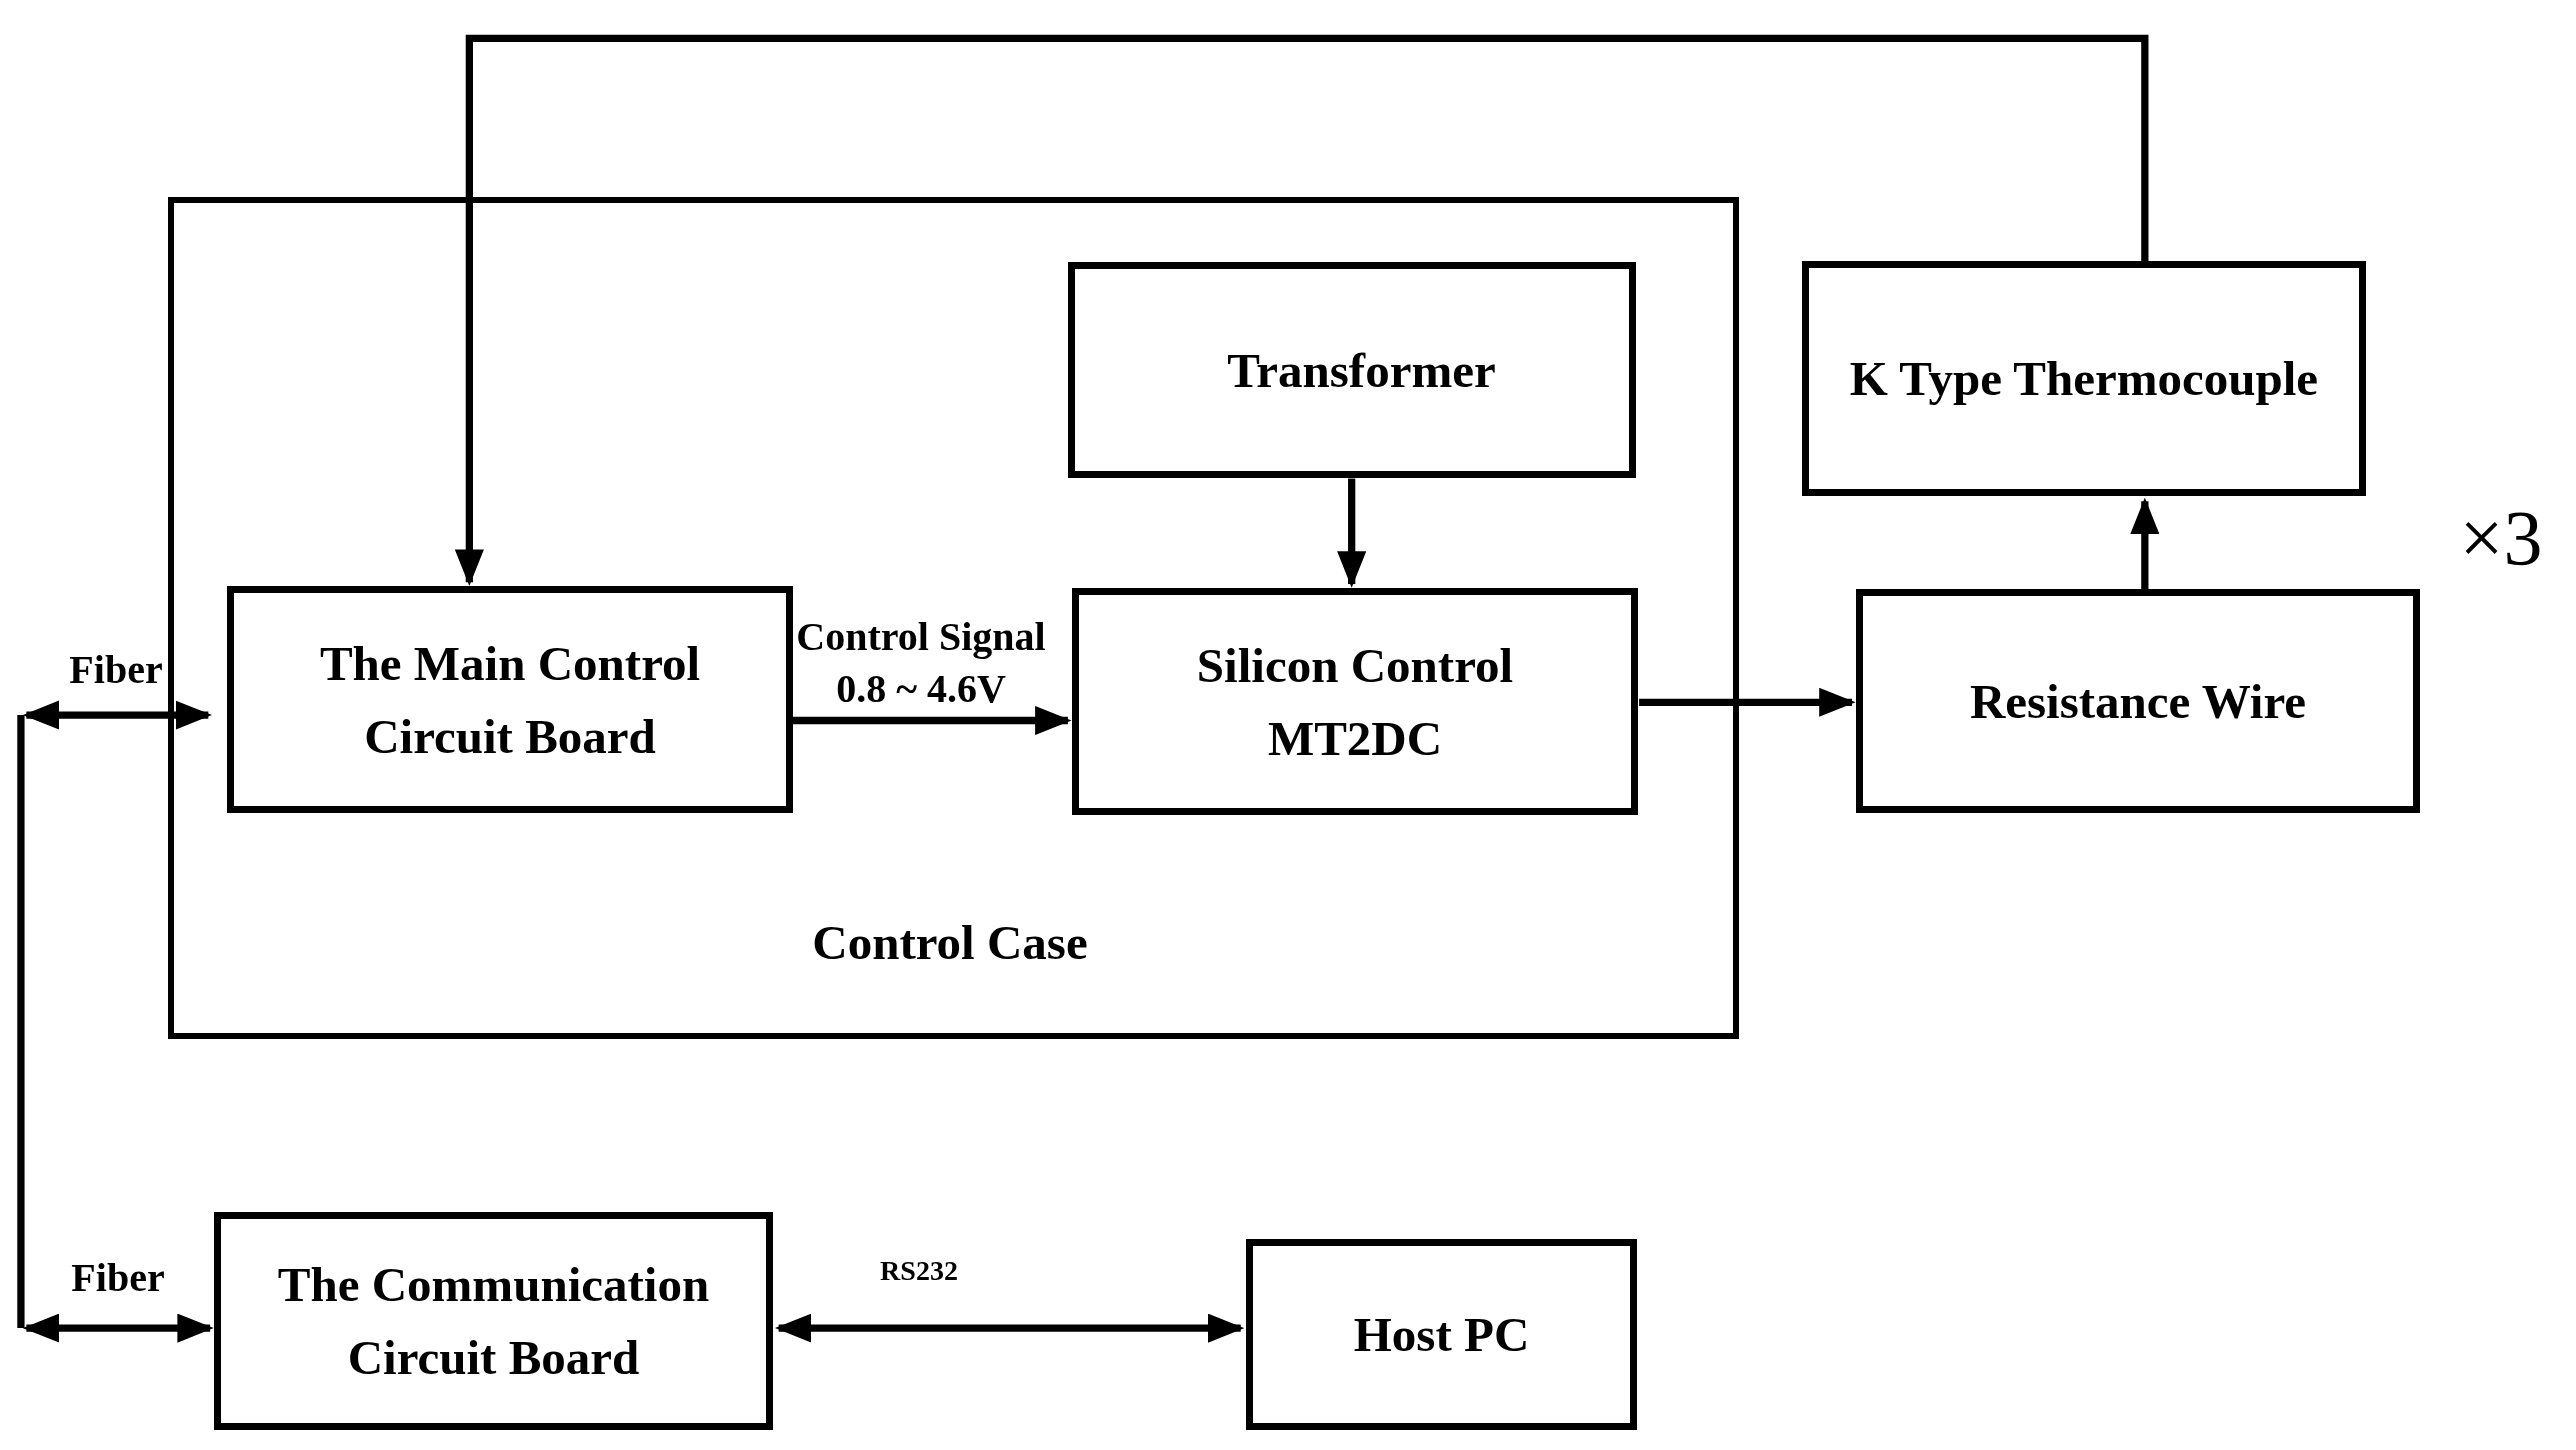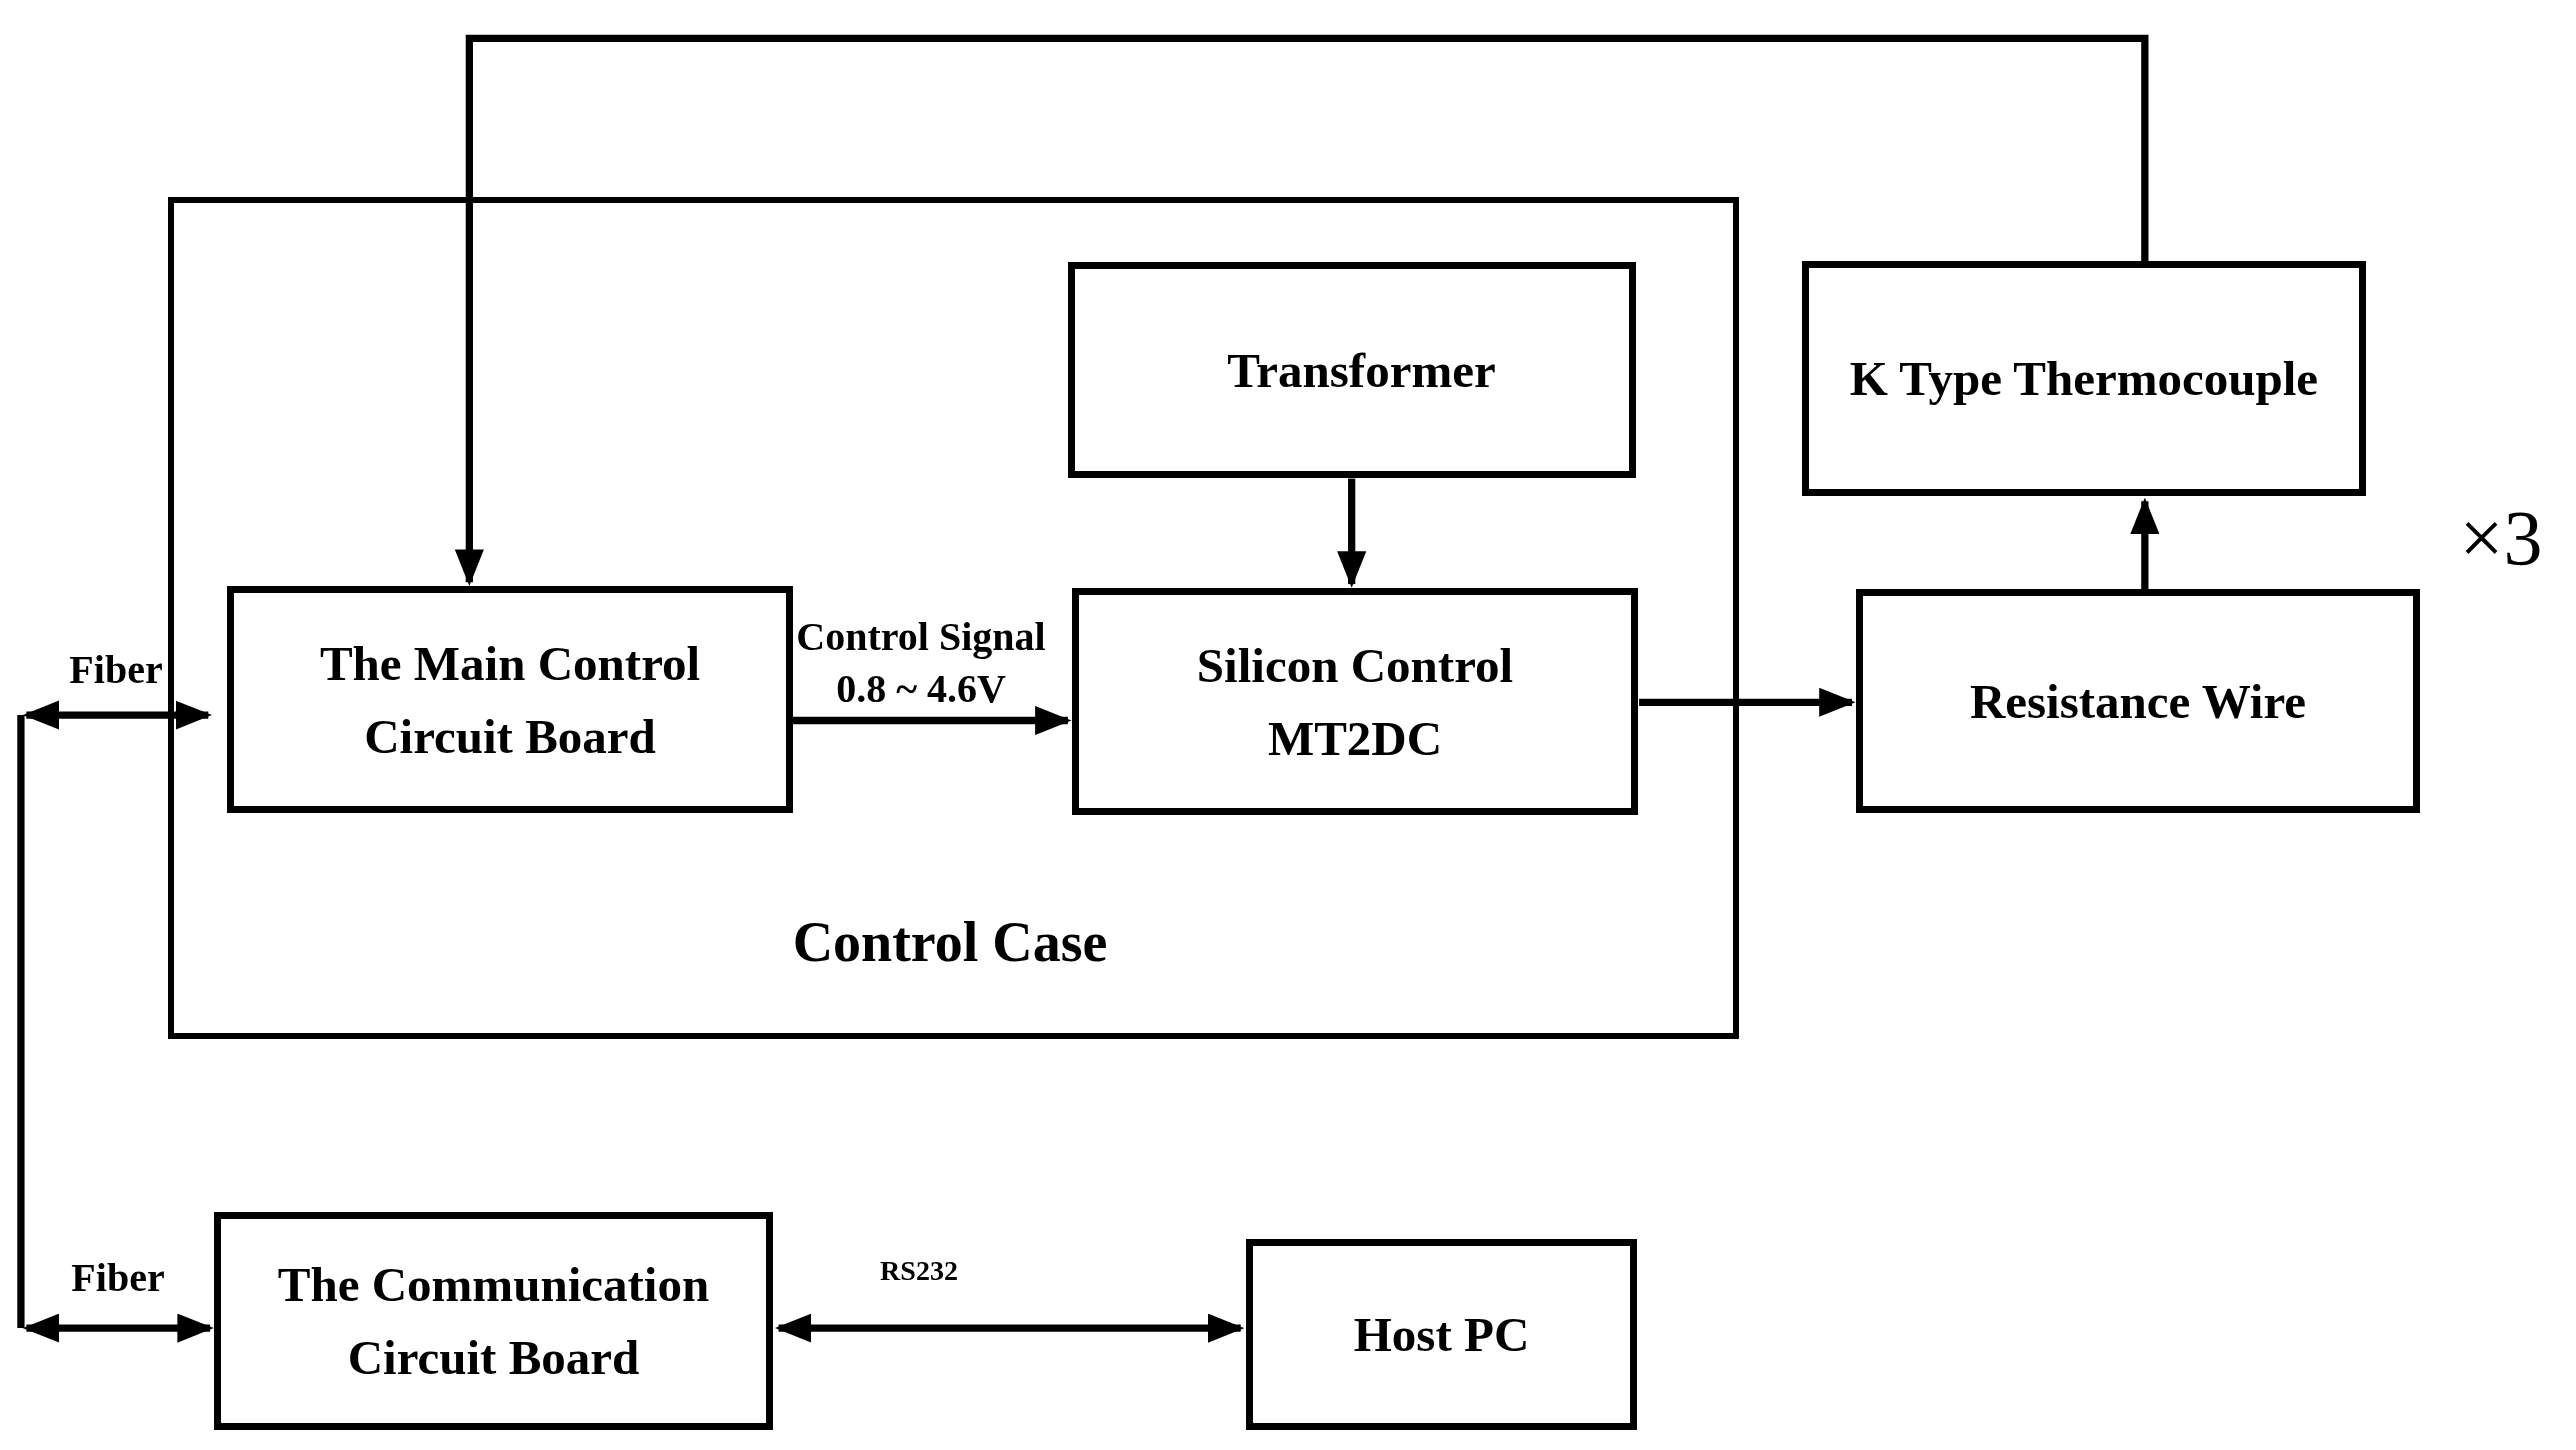--- a/index.html
+++ b/index.html
@@ -65,21 +65,21 @@
     font-size: 40px;
     line-height: 1.2;
     text-align: center;
     white-space: nowrap;
     z-index: 4;
   }
   #lbl-fiber-top      { left: 116px;  top: 670px; }
   #lbl-fiber-bottom   { left: 118px;  top: 1278px; }
   #lbl-control-signal { left: 921px; top: 663px; line-height: 52px; }
   #lbl-rs232          { left: 919px; top: 1271px; font-size: 28px; }
-  #lbl-control-case   { left: 950px; top: 943px; font-size: 56px; }
+  #lbl-control-case   { left: 950px; top: 943px; font-size: 49px; }
   #lbl-x3             { left: 2501px; top: 538px; font-size: 78px; font-weight: normal; }
 </style>
 </head>
 <body>
 
 <div id="canvas">
 
   <div class="box" id="box-control-case"></div>
 
   <svg id="wires" viewBox="0 0 2832 1595">

